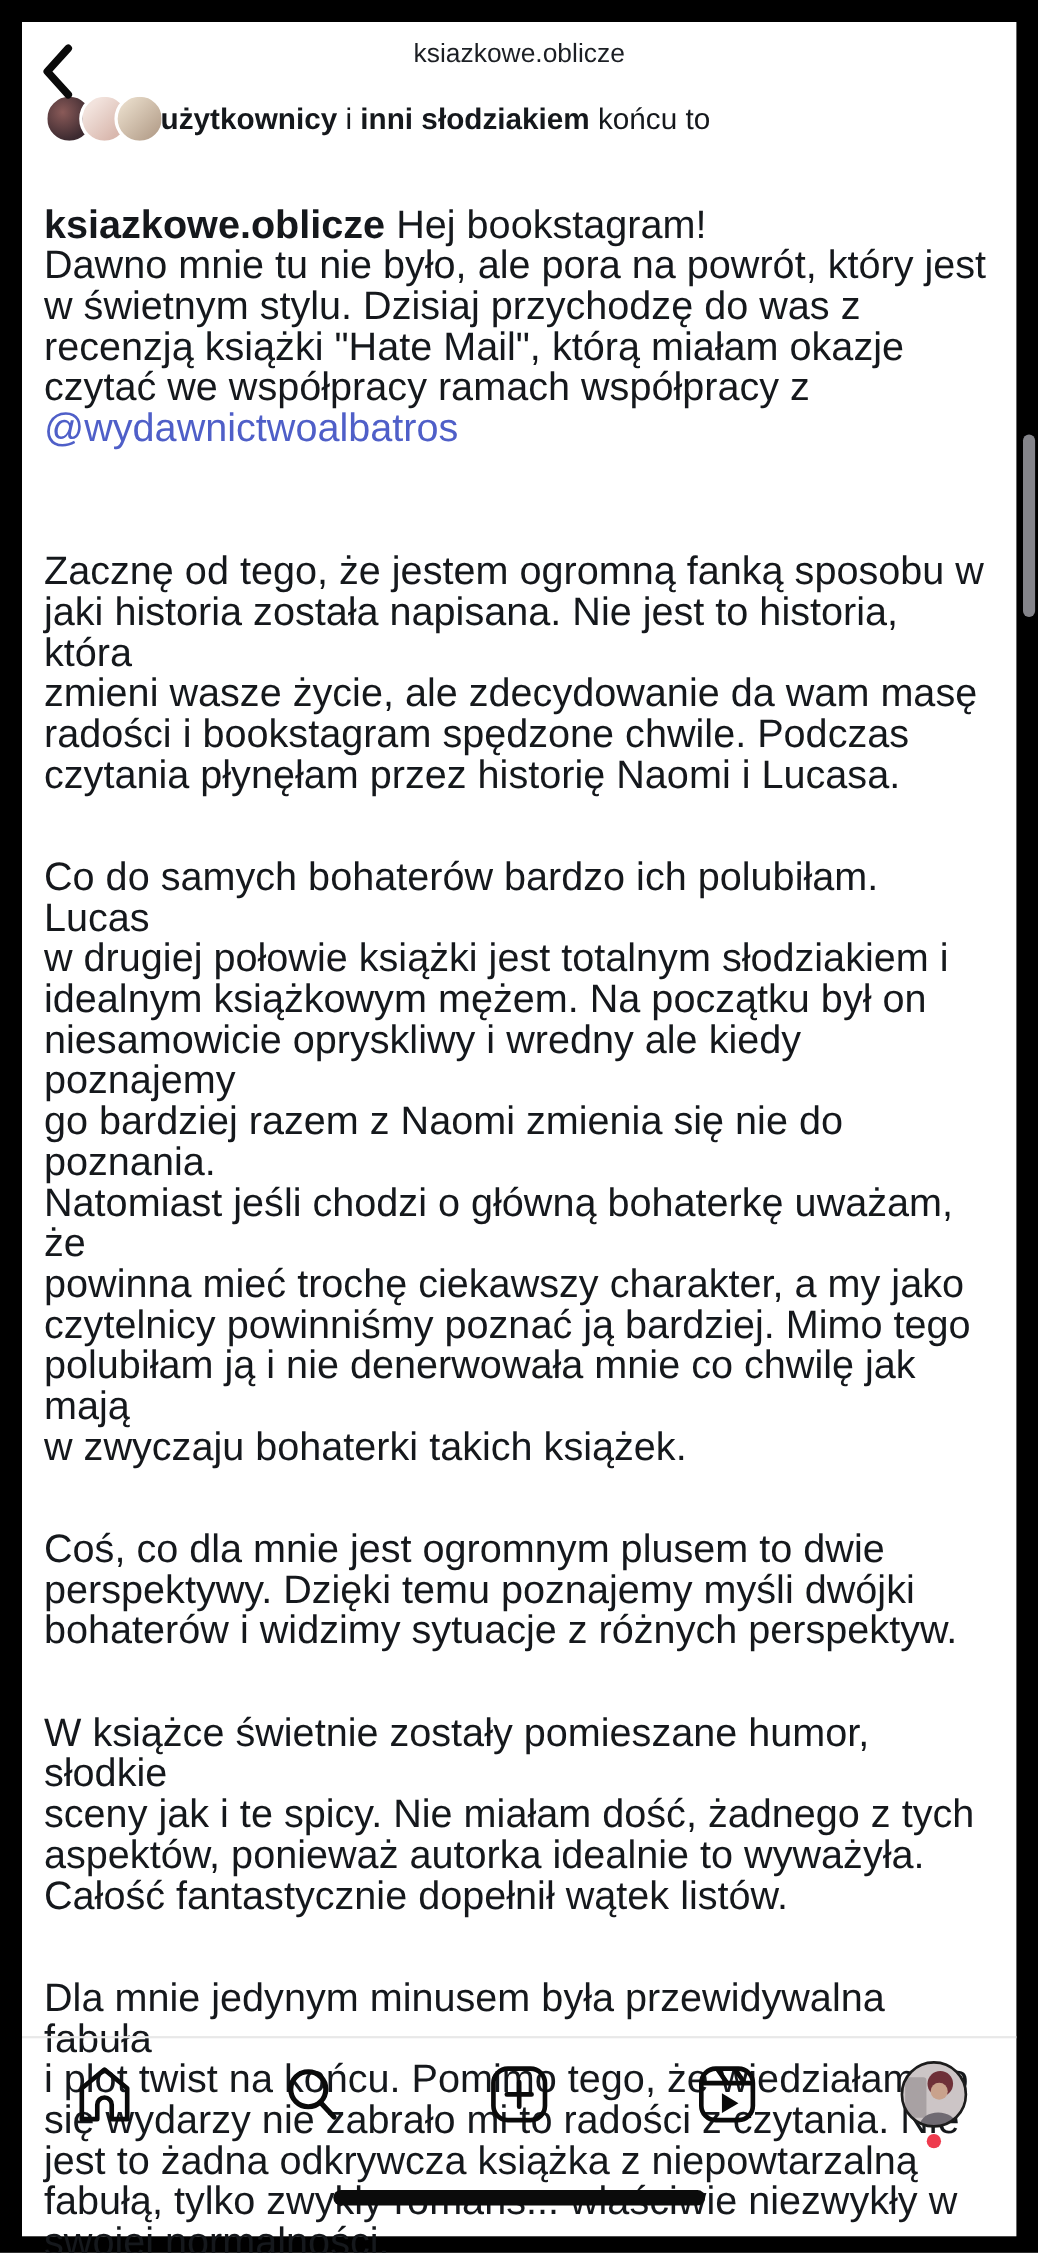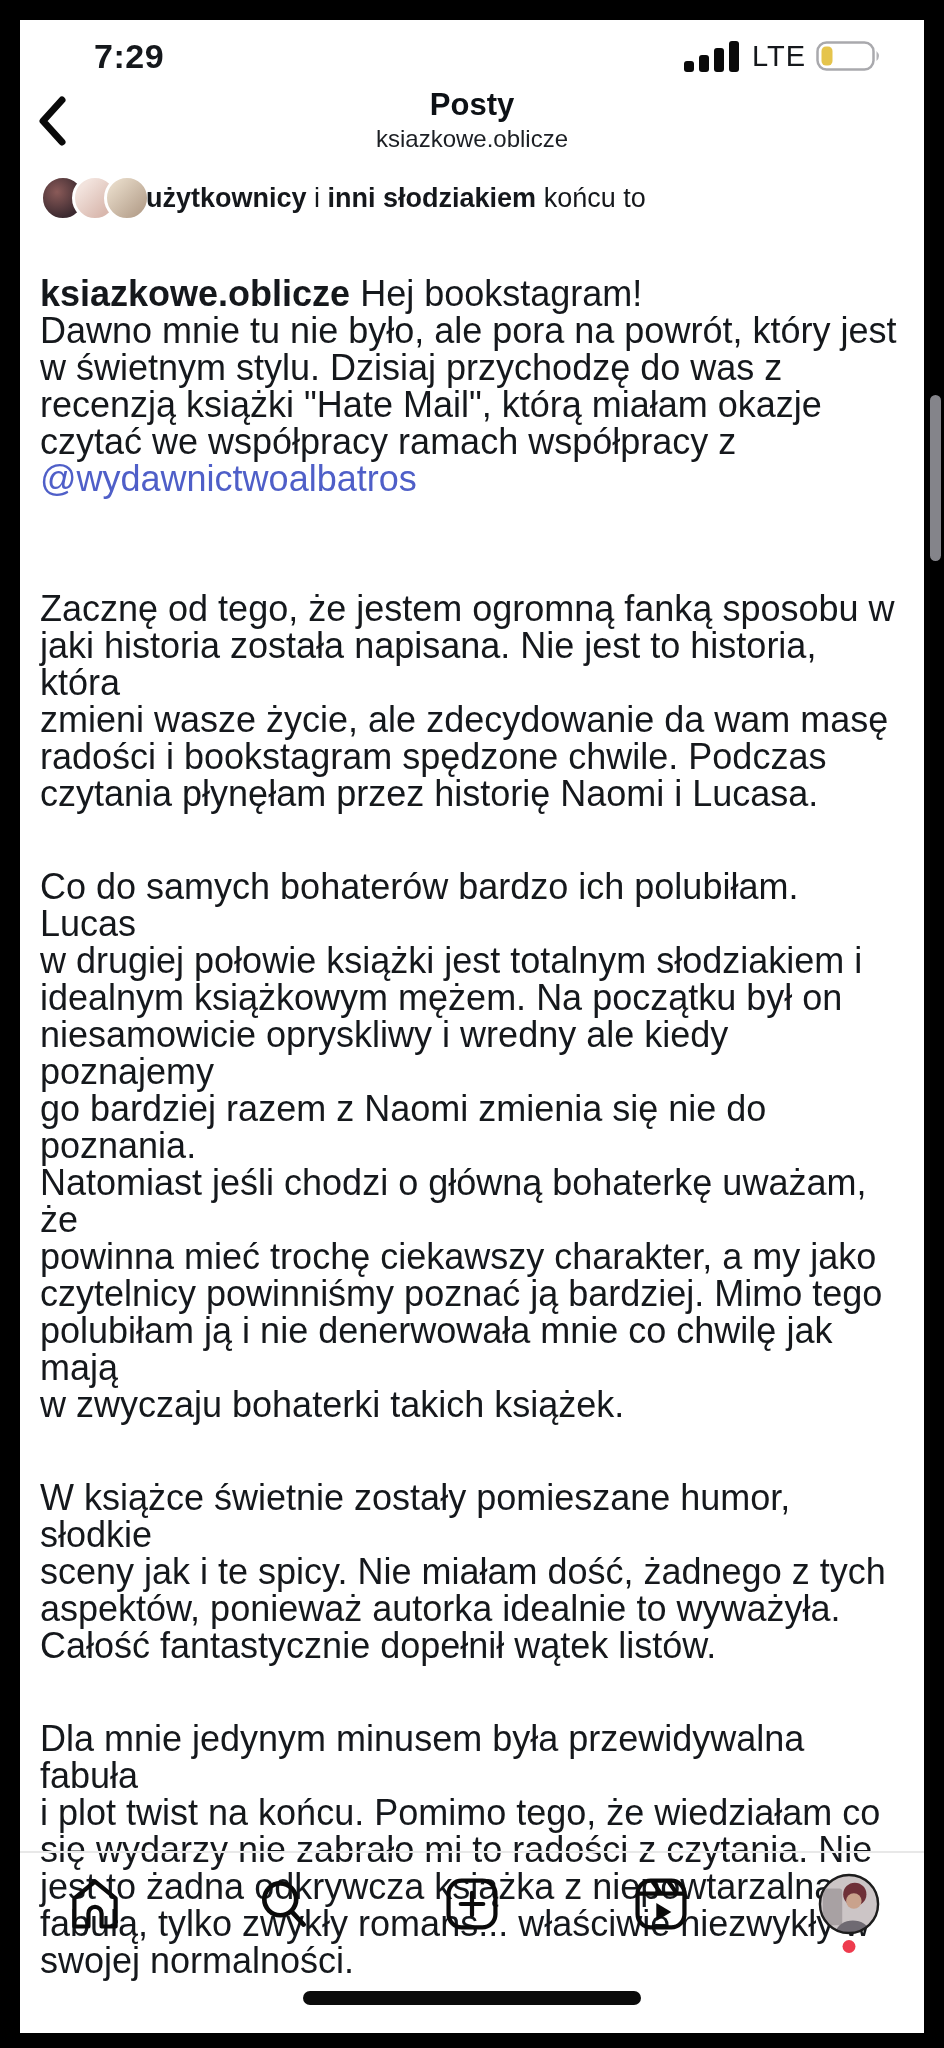--- a/index.html
+++ b/index.html
@@ -64,51 +64,29 @@
     position:absolute;right:3px;top:395px;width:11px;height:166px;
     border-radius:6px;background:#84848a;cursor:grab;
   }
   svg{display:block;}
 </style>
 </head>
 <body>
 
 <div class="screen">
 
-  <div class="status-bar">
-    <div class="time">7:29</div>
-    <div class="status-right">
-      <span>
-        <svg width="58" height="34" viewBox="0 0 58 34">
-          <rect x="0" y="22" width="10" height="11" rx="3" fill="#0a0a0a"></rect>
-          <rect x="15" y="16" width="10" height="17" rx="3" fill="#0a0a0a"></rect>
-          <rect x="30" y="9" width="10" height="24" rx="3" fill="#0a0a0a"></rect>
-          <rect x="45" y="2" width="10" height="31" rx="3" fill="#0a0a0a"></rect>
-        </svg>
-      </span>
-      <span class="lte">LTE</span>
-      <span>
-        <svg width="70" height="34" viewBox="0 0 70 34">
-          <rect x="1.5" y="3.5" width="56" height="27" rx="9" fill="none" stroke="#a9a9ad" stroke-width="2.5"></rect>
-          <rect x="5.5" y="7.5" width="11" height="19" rx="4.5" fill="var(--battery)"></rect>
-          <path d="M60.5 12 q5 5 0 10 z" fill="#b3b3b7"></path>
-        </svg>
-      </span>
-    </div>
-  </div>
 
   <div class="header">
     <button class="back-btn">
       <span>
         <svg width="36" height="52" viewBox="0 0 36 52">
           <path d="M28 5 L9 26 L28 47" fill="none" stroke="#0a0a0a" stroke-width="7" stroke-linecap="round" stroke-linejoin="round"></path>
         </svg>
       </span>
     </button>
-    <div class="title">Posty</div>
     <div class="subtitle">ksiazkowe.oblicze</div>
   </div>
 
   <div class="likes-row">
     <div class="avatars">
       <div class="avatar a1"></div>
       <div class="avatar a2"></div>
       <div class="avatar a3"></div>
     </div>
     <div class="likes-text">
@@ -132,20 +110,23 @@
     <div class="cap-block">Co do samych bohaterów bardzo ich polubiłam. Lucas
 w drugiej połowie książki jest totalnym słodziakiem i
 idealnym książkowym mężem. Na początku był on
 niesamowicie opryskliwy i wredny ale kiedy poznajemy
 go bardziej razem z Naomi zmienia się nie do poznania.
 Natomiast jeśli chodzi o główną bohaterkę uważam, że
 powinna mieć trochę ciekawszy charakter, a my jako
 czytelnicy powinniśmy poznać ją bardziej. Mimo tego
 polubiłam ją i nie denerwowała mnie co chwilę jak mają
 w zwyczaju bohaterki takich książek.</div>
+    <div class="cap-block">Coś, co dla mnie jest ogromnym plusem to dwie
+perspektywy. Dzięki temu poznajemy myśli dwójki
+bohaterów i widzimy sytuacje z różnych perspektyw.</div>
     <div class="cap-block">W książce świetnie zostały pomieszane humor, słodkie
 sceny jak i te spicy. Nie miałam dość, żadnego z tych
 aspektów, ponieważ autorka idealnie to wyważyła.
 Całość fantastycznie dopełnił wątek listów.</div>
     <div class="cap-block">Dla mnie jedynym minusem była przewidywalna fabuła
 i plot twist na końcu. Pomimo tego, że wiedziałam co
 się wydarzy nie zabrało mi to radości z czytania. Nie
 jest to żadna odkrywcza książka z niepowtarzalną
 fabułą, tylko zwykły romans... właściwie niezwykły w
 swojej normalności.</div>

